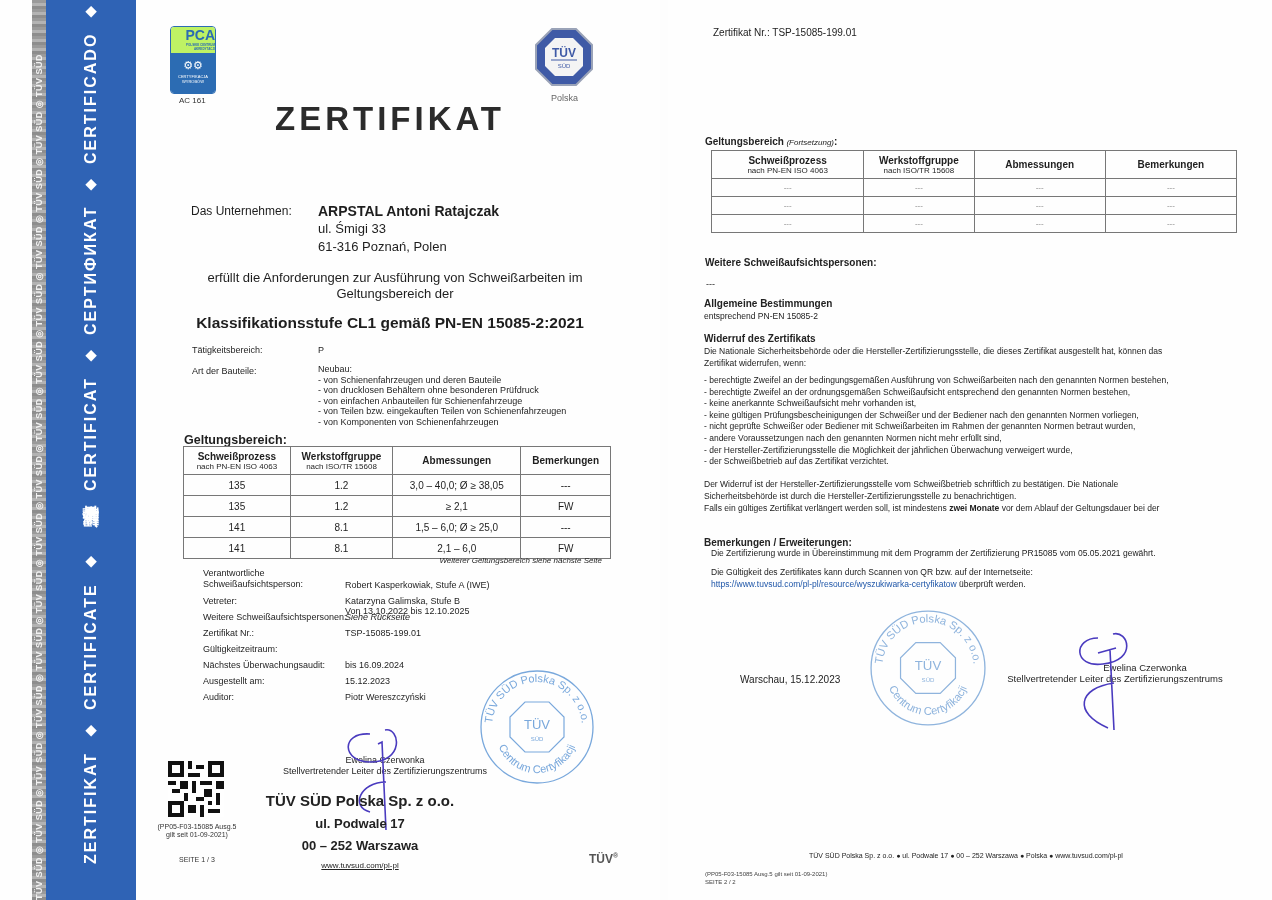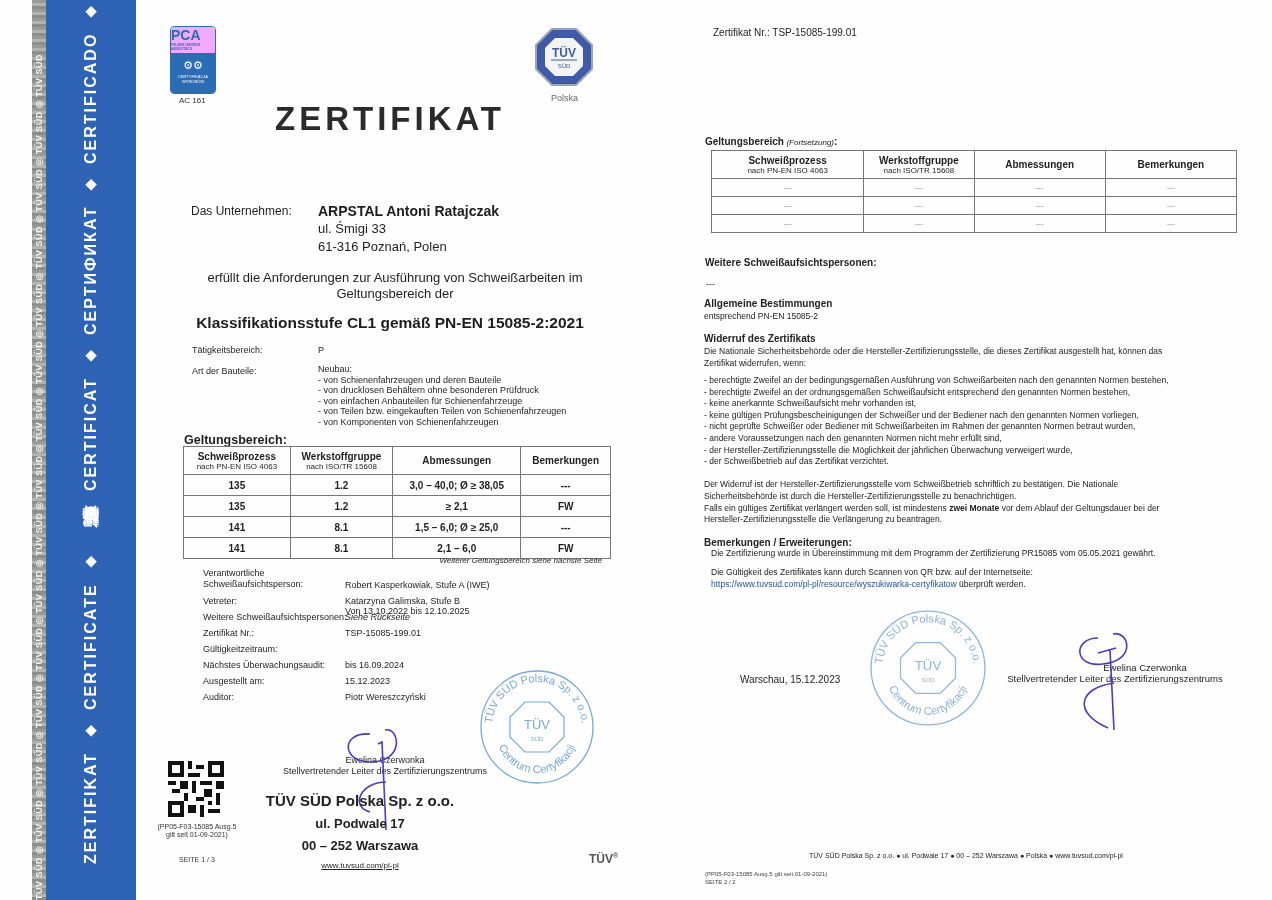--- a/index.html
+++ b/index.html
@@ -15,21 +15,21 @@
     font-size: 9px; font-weight: bold; color: #f2f2f2; white-space: nowrap; letter-spacing: 0.5px; line-height: 12px; }
   .blue-band { position: absolute; left: 46px; top: 0; width: 90px; height: 900px; background: #2f63b5; }
   .band-text { position: absolute; left: 28px; top: 0; width: 34px; height: 900px;
     writing-mode: vertical-rl; transform: rotate(180deg);
     color: #ffffff; font-weight: bold; font-size: 16px; letter-spacing: 2px;
     display: flex; align-items: center; justify-content: flex-start; white-space: nowrap; padding-top: 30px; }
   .band-text span { margin: 6px 0; }
   .band-text .diamond { font-size: 14px; }
 
   .pca-logo { position: absolute; left: 170px; top: 26px; width: 46px; height: 68px; border-radius: 4px; overflow: hidden; border: 1px solid #2c6cb3; }
-  .pca-top { height: 26px; background: #f0abfc; color: #2c6cb3; font-weight: bold; font-size: 14px; text-align: left; line-height: 16px; }
+  .pca-top { height: 26px; background: #bef264; color: #2c6cb3; font-weight: bold; font-size: 14px; text-align: right; line-height: 16px; }
   .pca-top small { display:block; font-size: 3px; line-height: 4px; color:#2c6cb3; }
   .pca-bottom { height: 42px; background: #2c6cb3; color: #fff; font-size: 7px; text-align: center; padding-top: 6px; line-height: 8px; }
   .pca-code { position: absolute; left: 179px; top: 96px; font-size: 8px; color: #333; }
 
   .tuv-logo { position: absolute; left: 535px; top: 28px; width: 58px; height: 58px; }
   .tuv-polska { position: absolute; left: 551px; top: 93px; font-size: 9px; color: #666; }
 
   .title { position: absolute; left: 190px; top: 100px; width: 400px; text-align: center; font-size: 33px; font-weight: bold; letter-spacing: 4px; color: #2b2b2b; }
   .subtitle { position: absolute; left: 185px; top: 146px; width: 410px; text-align: center; font-size: 17px; line-height: 20px; color: #2b2b2b; }
 
@@ -42,21 +42,21 @@
   .kv1 { position: absolute; left: 192px; font-size: 9px; }
   .kv1v { position: absolute; left: 318px; font-size: 9px; line-height: 10.5px; }
 
   .scope-title { position: absolute; left: 184px; top: 433px; font-size: 12.5px; font-weight: bold; }
   table.scope { position: absolute; border-collapse: collapse; font-size: 10px; }
   table.scope td, table.scope th { border: 1px solid #777; text-align: center; }
   table.scope th { font-weight: bold; line-height: 11px; }
   table.scope th small { display: block; font-weight: normal; font-size: 8px; line-height: 9px; }
   .t1 { left: 183px; top: 446px; width: 428px; }
   .t1 th { height: 28px; }
-  .t1 td { height: 21px; font-weight: bold; }
+  .t1 td { height: 21px; }
   .note-italic { position: absolute; left: 420px; top: 556px; font-size: 8px; font-style: italic; width: 182px; text-align: right; }
 
   .info-label { position: absolute; left: 203px; font-size: 9px; line-height: 11px; }
   .info-val { position: absolute; left: 345px; font-size: 9px; line-height: 11px; }
 
   .stamp { position: absolute; }
   .sig { position: absolute; }
   .signer { position: absolute; text-align: center; font-size: 9px; line-height: 11px; }
   .qr { position: absolute; left: 168px; top: 761px; width: 56px; height: 56px; }
   .qr-note { position: absolute; left: 157px; top: 823px; width: 80px; text-align: center; font-size: 7px; line-height: 8px; color: #333; }
@@ -319,21 +319,20 @@
   <div>- keine gültigen Prüfungsbescheinigungen der Schweißer und der Bediener nach den genannten Normen vorliegen,</div>
   <div>- nicht geprüfte Schweißer oder Bediener mit Schweißarbeiten im Rahmen der genannten Normen betraut wurden,</div>
   <div>- andere Voraussetzungen nach den genannten Normen nicht mehr erfüllt sind,</div>
   <div>- der Hersteller-Zertifizierungsstelle die Möglichkeit der jährlichen Überwachung verweigert wurde,</div>
   <div>- der Schweißbetrieb auf das Zertifikat verzichtet.</div>
 </div>
 <div class="p2" style="left:704px;top:479px;font-size:8.5px;line-height:11.8px">
   <div>Der Widerruf ist der Hersteller-Zertifizierungsstelle vom Schweißbetrieb schriftlich zu bestätigen. Die Nationale</div>
   <div>Sicherheitsbehörde ist durch die Hersteller-Zertifizierungsstelle zu benachrichtigen.</div>
   <div><span>Falls ein gültiges Zertifikat verlängert werden soll, ist mindestens </span><b>zwei Monate</b><span> vor dem Ablauf der Geltungsdauer bei der</span></div>
-  <div>Hersteller-Zertifizierungsstelle die Verlängerung zu beantragen.</div>
 </div>
 
 <div class="p2 p2-h" style="left:704px;top:537px">Bemerkungen / Erweiterungen:</div>
 <div class="p2" style="left:711px;top:548px;font-size:8.5px">Die Zertifizierung wurde in Übereinstimmung mit dem Programm der Zertifizierung PR15085 vom 05.05.2021 gewährt.</div>
 <div class="p2" style="left:711px;top:567px;font-size:8.5px;line-height:11.5px">
   <div>Die Gültigkeit des Zertifikates kann durch Scannen von QR bzw. auf der Internetseite:</div>
   <div><span class="link">https://www.tuvsud.com/pl-pl/resource/wyszukiwarka-certyfikatow</span><span> überprüft werden.</span></div>
 </div>
 
 <svg class="stamp" style="left:868px;top:608px;width:120px;height:120px" viewBox="0 0 118 118">

